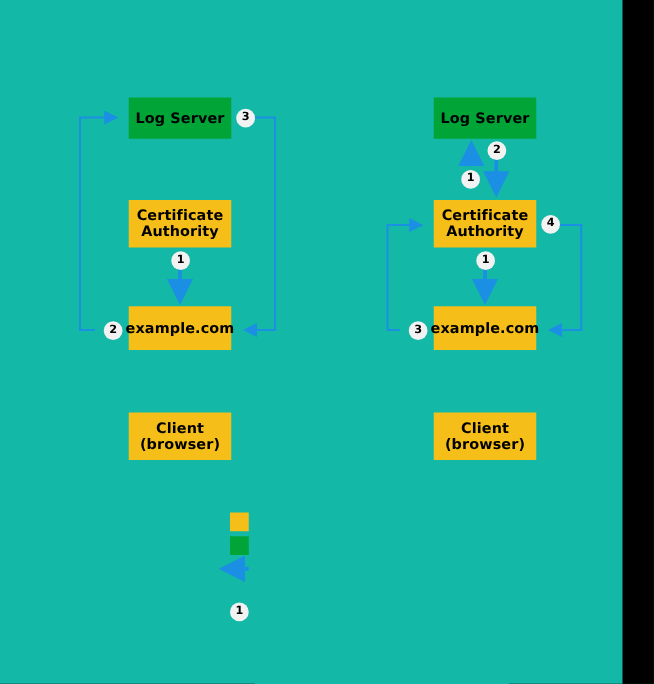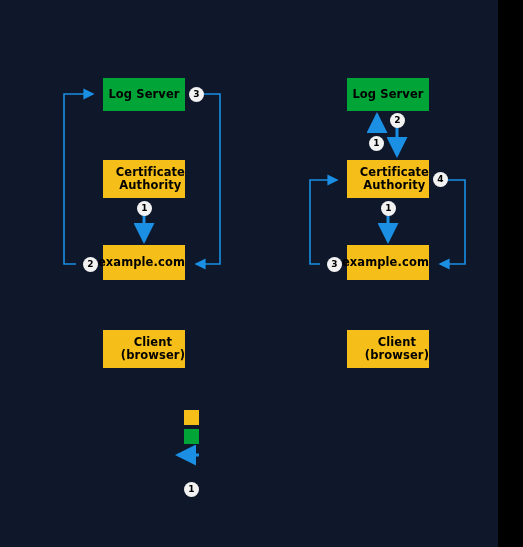--- a/index.html
+++ b/index.html
@@ -1,21 +1,21 @@
 <!DOCTYPE html>
 <html><head>
 <meta charset="utf-8">
 <style>
   html,body{margin:0;padding:0;background:#000;}
   body{width:523px;height:547px;overflow:hidden;font-family:"DejaVu Sans",sans-serif;}
-  #stage{position:relative;width:498px;height:547px;background:#0f172a;}
+  #stage{position:relative;width:498px;height:547px;background:#14b8a6;}
   .box{position:absolute;box-sizing:border-box;display:flex;align-items:center;justify-content:center;
        text-align:center;color:#000;font-weight:bold;font-size:11.5px;line-height:13px;letter-spacing:.1px;}
   .box.green{background:#00A437;}
-  .box.gold{background:#F5BE18;justify-content:flex-end;}
+  .box.gold{background:#F5BE18;}
   .badge{position:absolute;width:15px;height:15px;border-radius:50%;background:#F2F2F2;color:#000;
          font-size:9px;font-weight:bold;display:flex;align-items:center;justify-content:center;
          font-family:"DejaVu Sans",sans-serif;z-index:6;line-height:1;}
   .lg{position:absolute;left:0;top:0;width:523px;height:547px;pointer-events:none;}
   .swatch{position:absolute;width:15px;height:15px;}
   .legend-label{position:absolute;color:#000;font-size:11px;font-family:"DejaVu Sans",sans-serif;white-space:nowrap;}
 </style>
 </head>
 <body>
 

